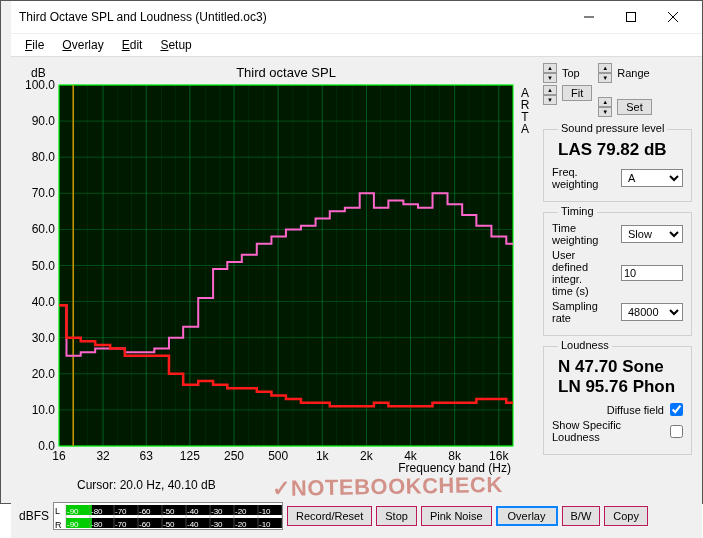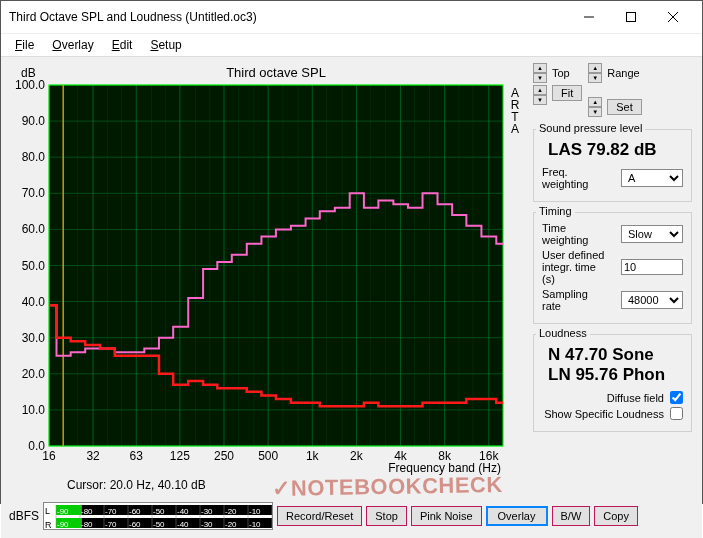--- a/index.html
+++ b/index.html
@@ -1,35 +1,35 @@
 <!DOCTYPE html>
 <html><head>
 <meta charset="utf-8">
 <style>
 * { margin: 0; padding: 0; box-sizing: border-box; font-family: "Segoe UI", Tahoma, sans-serif; }
 body { background: #fff; width: 703px; height: 538px; overflow: hidden; font-size: 12px; }
-.win { border: 1px solid #555; width: 703px; height: 504px; display: flex; flex-direction: column; background: #f0f0f0; }
+.win { border: 1px solid #555; width: 703px; height: 504px; display: flex; flex-direction: column; background: #f0f0f0; padding-left: 10px; }
 .titlebar { background: #fff; padding: 6px 8px; display: flex; align-items: center; justify-content: space-between; border-bottom: 1px solid #eee; }
 .titlebar .title { font-size: 12px; color: #000; }
 .titlebar .controls { display: flex; gap: 0; }
 .winbtn { width: 42px; height: 20px; display: flex; align-items: center; justify-content: center; font-size: 12px; color: #000; }
 .winbtn svg { stroke:#000; stroke-width:1; fill:none; }
 .menubar { background: #fff; padding: 2px 6px; display: flex; gap: 2px; font-size: 12px; border-bottom: 1px solid #ddd; }
 .menuitem { padding: 2px 8px; }
 .menuitem u { text-decoration: underline; }
 .content { flex: 1; display: flex; padding: 6px 10px 4px 10px; gap: 8px; }
 .left { flex: 1; display: flex; flex-direction: column; }
 .right { width: 166px; display: flex; flex-direction: column; gap: 4px; font-size: 11px; }
 .plotbox { position: relative; width: 514px; height: 413px; }
 .plotbox svg { position:absolute; top:0; left:0; }
 .axis-text { font-family: Arial, sans-serif; font-size: 12px; fill: #000; }
 .plot-title { font-family: Arial, sans-serif; font-size: 13px; fill: #000; }
 .cursor-row { font-size: 12px; padding: 2px 0 2px 56px; }
 .group { border: 1px solid #d0d0d0; padding: 6px 8px 8px 8px; position: relative; margin-top: 6px; }
-.group-title { position: absolute; top: -8px; left: 2px; background: #f0f0f0; padding: 0 3px; font-size: 11px; }
+.group-title { position: absolute; top: -8px; left: 14px; background: #f0f0f0; padding: 0 3px; font-size: 11px; }
 .bigval { font-size: 17px; font-weight: bold; margin: 4px 0 6px 6px; }
 .row { display: flex; align-items: center; margin: 3px 0; gap: 16px; }
 .row label { font-size: 11px; flex: 1; }
 .sel, .inp { width: 62px; font-size: 11px; padding: 1px 2px; border: 1px solid #888; background: #fff; }
 .smbtn { font-size: 11px; padding: 1px 8px; background: #e1e1e1; border: 1px solid #999; min-width: 30px; }
 .spinbtn { width:14px; height:10px; border:1px solid #999; background:#e1e1e1; display:inline-flex; align-items:center; justify-content:center; font-size:6px; line-height:6px; }
 .spincol { display:inline-flex; flex-direction:column; margin-right:2px; }
 .chk { display: flex; align-items: center; justify-content: flex-end; gap: 6px; font-size: 11px; margin: 3px 0; }
 .bottombar { display: flex; align-items: center; padding: 4px 8px 8px 8px; gap: 4px; background:#f0f0f0; }
 .meter-label { font-size: 12px; }

